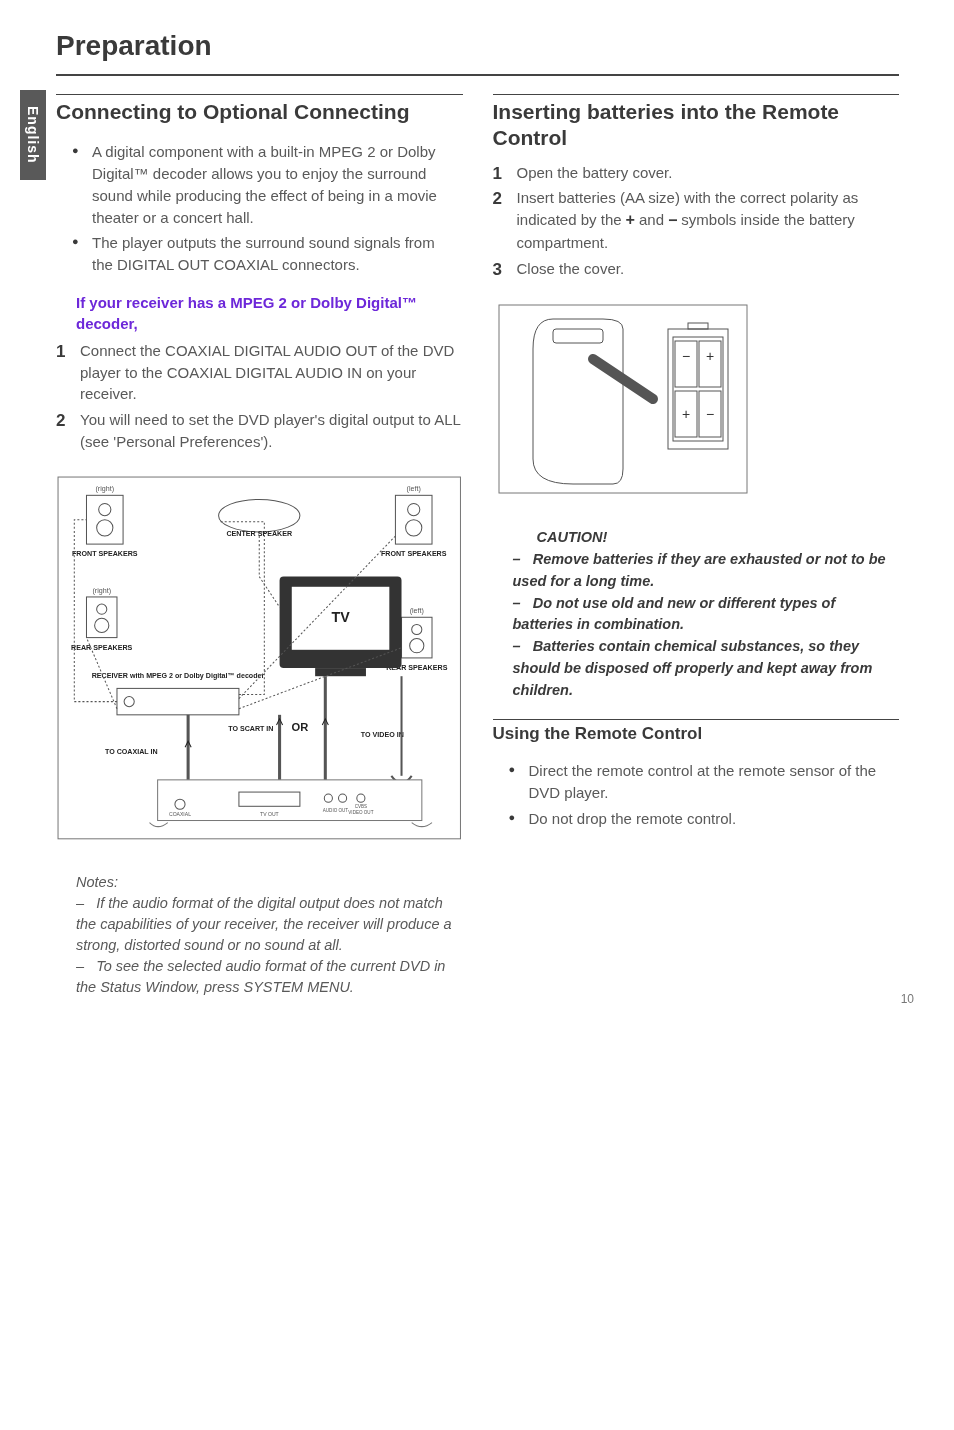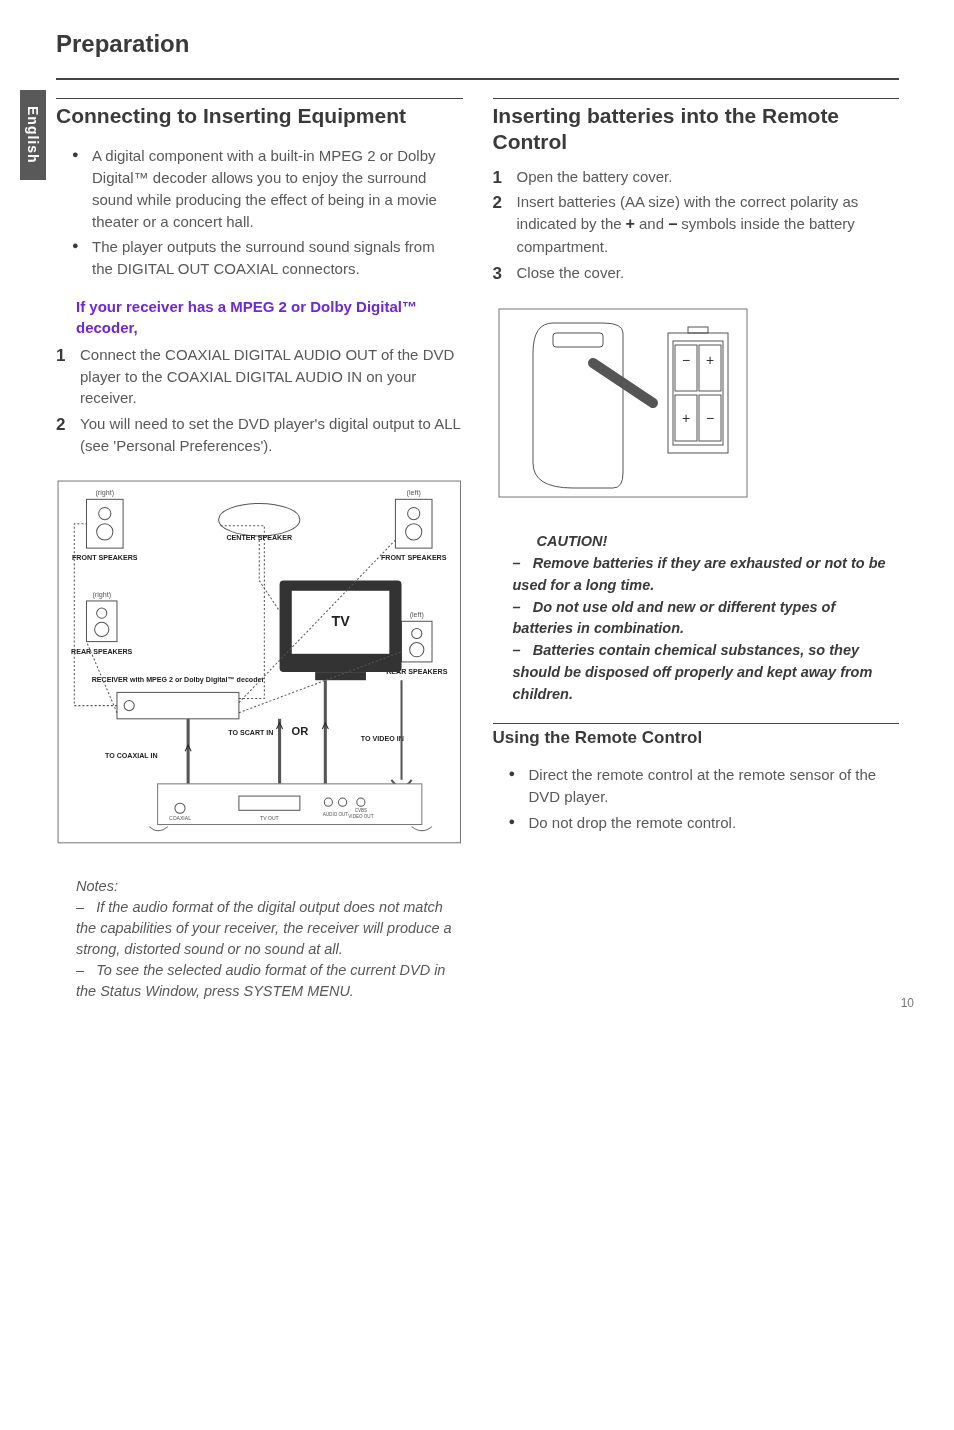--- a/index.html
+++ b/index.html
@@ -25,26 +25,26 @@
     font-weight: bold;
     font-size: 14px;
     writing-mode: vertical-rl;
     text-align: center;
     display: flex;
     align-items: center;
     justify-content: center;
     letter-spacing: 1px;
   }
   h1.title {
-    font-size: 24px;
+    font-size: 28px;
     font-weight: bold;
     color: #3a3a3a;
     margin: 0 0 6px 36px;
     border-bottom: 2px solid #444;
-    padding-bottom: 20px;
+    padding-bottom: 12px;
   }
   .cols {
     display: flex;
     gap: 30px;
     margin-left: 36px;
     margin-top: 18px;
   }
   .col {
     flex: 1;
     min-width: 0;
@@ -143,21 +143,21 @@
 <body>
 
 <div class="page">
   <div class="side-tab">English</div>
 
   <h1 class="title">Preparation</h1>
 
   <div class="cols">
 
     <div class="col">
-      <h2>Connecting to Inserting Equipment</h2>
+      <h2>Connecting to Optional Connecting</h2>
 
       <ul class="bullets">
         <li>A digital component with a built-in MPEG 2 or Dolby Digital™ decoder allows you to enjoy the surround sound while producing the effect of being in a movie theater or a concert hall.</li>
         <li>The player outputs the surround sound signals from the DIGITAL OUT COAXIAL connectors.</li>
       </ul>
 
       <div class="sub-strong">If your receiver has a MPEG 2 or Dolby Digital™ decoder,</div>
 
       <ol class="numlist">
         <li><span class="num">1</span><span>Connect the COAXIAL DIGITAL AUDIO OUT of the DVD player to the COAXIAL DIGITAL AUDIO IN on your receiver.</span></li>

